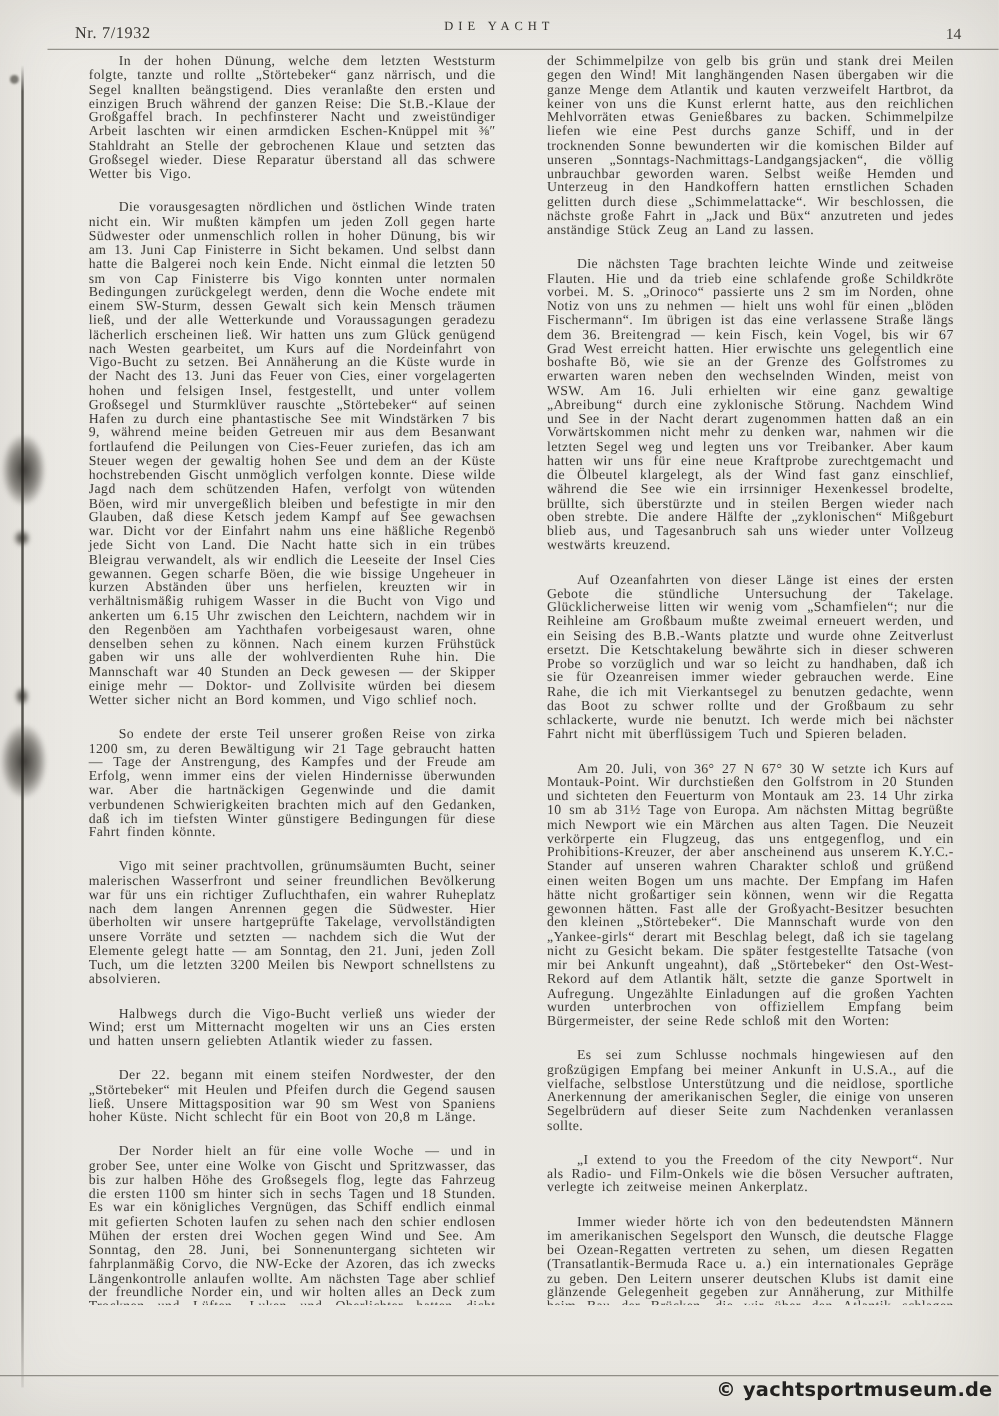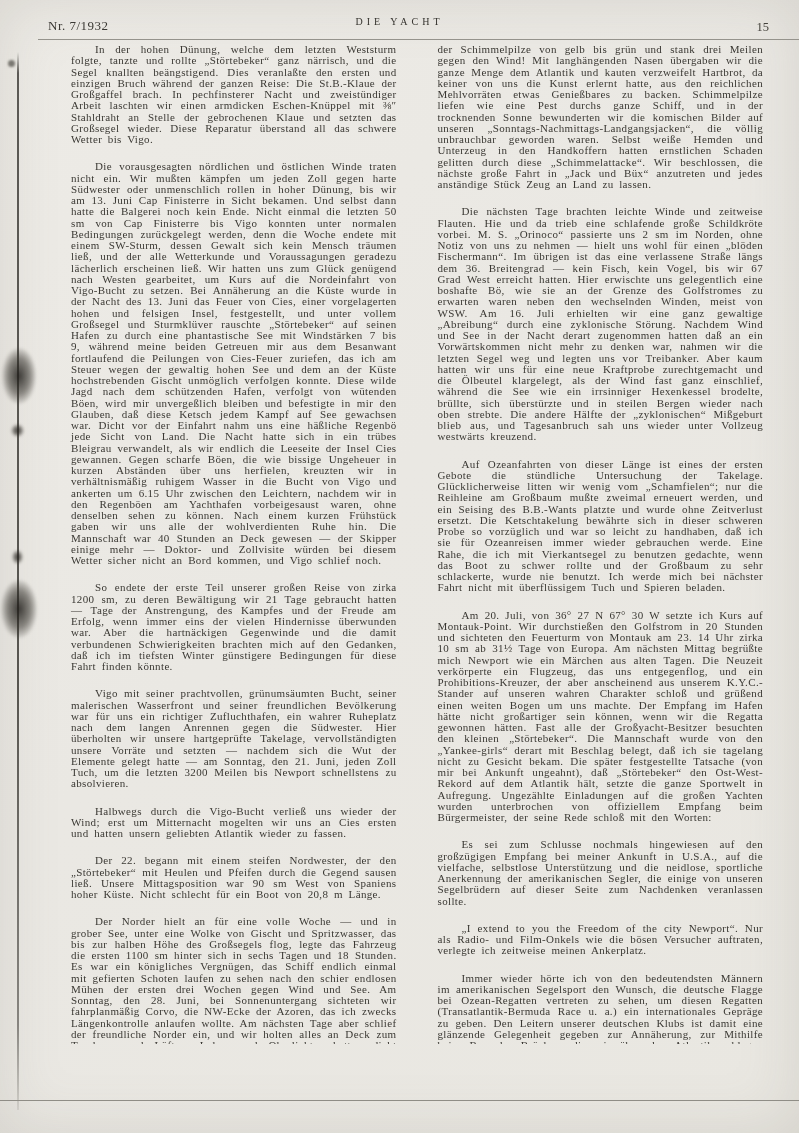--- a/index.html
+++ b/index.html
@@ -14,21 +14,21 @@
     width: 799px; height: 1133px;
     background: linear-gradient(135deg, #edebe6 0%, #eae8e3 45%, #e9e7e1 100%);
     box-shadow: inset 0 0 60px rgba(120,115,105,.18);
     color: #35332f;
   }
   
   .header {
     position: absolute; top: 14px; left: 0; width: 100%; height: 26px;
   }
   .issue-no {
-    position: absolute; left: 48px; top: 4px;
+    position: absolute; left: 60px; top: 4px;
     font-size: 13px; letter-spacing: .5px; color: #3a3833; text-align: center;
   }
   .masthead {
     position: absolute; left: 0; right: 0; top: 2px; text-align: center;
     font-size: 10px; letter-spacing: 4px; color: #34322d;
   }
   .page-no {
     position: absolute; right: 30px; top: 6px;
     font-size: 12.5px; color: #44423c;
   }
@@ -89,21 +89,21 @@
   <div class="binding-line"></div>
   <div class="speck"></div>
   <div class="blot blot-a"></div>
   <div class="blot blot-b"></div>
   <div class="blot blot-c"></div>
   <div class="blot blot-d"></div>
 
   <div class="header">
     <span class="issue-no">Nr. 7/1932</span>
     <span class="masthead">DIE YACHT</span>
-    <span class="page-no">15</span>
+    <span class="page-no">14</span>
   </div>
   <div class="header-rule"></div>
 
   <div class="columns">
     <div class="col" id="left-col">
         <p class="para">In der hohen Dünung, welche dem letzten Weststurm folgte, tanzte und rollte „Störtebeker“ ganz närrisch, und die Segel knallten beängstigend. Dies veranlaßte den ersten und einzigen Bruch während der ganzen Reise: Die St.B.-Klaue der Großgaffel brach. In pechfinsterer Nacht und zweistündiger Arbeit laschten wir einen armdicken Eschen-Knüppel mit ⅜″ Stahldraht an Stelle der gebrochenen Klaue und setzten das Großsegel wieder. Diese Reparatur überstand all das schwere Wetter bis Vigo.</p>
         <p class="para">Die vorausgesagten nördlichen und östlichen Winde traten nicht ein. Wir mußten kämpfen um jeden Zoll gegen harte Südwester oder unmenschlich rollen in hoher Dünung, bis wir am 13. Juni Cap Finisterre in Sicht bekamen. Und selbst dann hatte die Balgerei noch kein Ende. Nicht einmal die letzten 50 sm von Cap Finisterre bis Vigo konnten unter normalen Bedingungen zurückgelegt werden, denn die Woche endete mit einem SW-Sturm, dessen Gewalt sich kein Mensch träumen ließ, und der alle Wetterkunde und Voraussagungen geradezu lächerlich erscheinen ließ. Wir hatten uns zum Glück genügend nach Westen gearbeitet, um Kurs auf die Nordeinfahrt von Vigo-Bucht zu setzen. Bei Annäherung an die Küste wurde in der Nacht des 13. Juni das Feuer von Cies, einer vorgelagerten hohen und felsigen Insel, festgestellt, und unter vollem Großsegel und Sturmklüver rauschte „Störtebeker“ auf seinen Hafen zu durch eine phantastische See mit Windstärken 7 bis 9, während meine beiden Getreuen mir aus dem Besanwant fortlaufend die Peilungen von Cies-Feuer zuriefen, das ich am Steuer wegen der gewaltig hohen See und dem an der Küste hochstrebenden Gischt unmöglich verfolgen konnte. Diese wilde Jagd nach dem schützenden Hafen, verfolgt von wütenden Böen, wird mir unvergeßlich bleiben und befestigte in mir den Glauben, daß diese Ketsch jedem Kampf auf See gewachsen war. Dicht vor der Einfahrt nahm uns eine häßliche Regenbö jede Sicht von Land. Die Nacht hatte sich in ein trübes Bleigrau verwandelt, als wir endlich die Leeseite der Insel Cies gewannen. Gegen scharfe Böen, die wie bissige Ungeheuer in kurzen Abständen über uns herfielen, kreuzten wir in verhältnismäßig ruhigem Wasser in die Bucht von Vigo und ankerten um 6.15 Uhr zwischen den Leichtern, nachdem wir in den Regenböen am Yachthafen vorbeigesaust waren, ohne denselben sehen zu können. Nach einem kurzen Frühstück gaben wir uns alle der wohlverdienten Ruhe hin. Die Mannschaft war 40 Stunden an Deck gewesen — der Skipper einige mehr — Doktor- und Zollvisite würden bei diesem Wetter sicher nicht an Bord kommen, und Vigo schlief noch.</p>
         <p class="para">So endete der erste Teil unserer großen Reise von zirka 1200 sm, zu deren Bewältigung wir 21 Tage gebraucht hatten — Tage der Anstrengung, des Kampfes und der Freude am Erfolg, wenn immer eins der vielen Hindernisse überwunden war. Aber die hartnäckigen Gegenwinde und die damit verbundenen Schwierigkeiten brachten mich auf den Gedanken, daß ich im tiefsten Winter günstigere Bedingungen für diese Fahrt finden könnte.</p>
         <p class="para">Vigo mit seiner prachtvollen, grünumsäumten Bucht, seiner malerischen Wasserfront und seiner freundlichen Bevölkerung war für uns ein richtiger Zufluchthafen, ein wahrer Ruheplatz nach dem langen Anrennen gegen die Südwester. Hier überholten wir unsere hartgeprüfte Takelage, vervollständigten unsere Vorräte und setzten — nachdem sich die Wut der Elemente gelegt hatte — am Sonntag, den 21. Juni, jeden Zoll Tuch, um die letzten 3200 Meilen bis Newport schnellstens zu absolvieren.</p>
         <p class="para">Halbwegs durch die Vigo-Bucht verließ uns wieder der Wind; erst um Mitternacht mogelten wir uns an Cies ersten und hatten unsern geliebten Atlantik wieder zu fassen.</p>
@@ -115,14 +115,15 @@
         <p class="para">Die nächsten Tage brachten leichte Winde und zeitweise Flauten. Hie und da trieb eine schlafende große Schildkröte vorbei. M. S. „Orinoco“ passierte uns 2 sm im Norden, ohne Notiz von uns zu nehmen — hielt uns wohl für einen „blöden Fischermann“. Im übrigen ist das eine verlassene Straße längs dem 36. Breitengrad — kein Fisch, kein Vogel, bis wir 67 Grad West erreicht hatten. Hier erwischte uns gelegentlich eine boshafte Bö, wie sie an der Grenze des Golfstromes zu erwarten waren neben den wechselnden Winden, meist von WSW. Am 16. Juli erhielten wir eine ganz gewaltige „Abreibung“ durch eine zyklonische Störung. Nachdem Wind und See in der Nacht derart zugenommen hatten daß an ein Vorwärtskommen nicht mehr zu denken war, nahmen wir die letzten Segel weg und legten uns vor Treibanker. Aber kaum hatten wir uns für eine neue Kraftprobe zurechtgemacht und die Ölbeutel klargelegt, als der Wind fast ganz einschlief, während die See wie ein irrsinniger Hexenkessel brodelte, brüllte, sich überstürzte und in steilen Bergen wieder nach oben strebte. Die andere Hälfte der „zyklonischen“ Mißgeburt blieb aus, und Tagesanbruch sah uns wieder unter Vollzeug westwärts kreuzend.</p>
         <p class="para">Auf Ozeanfahrten von dieser Länge ist eines der ersten Gebote die stündliche Untersuchung der Takelage. Glücklicherweise litten wir wenig vom „Schamfielen“; nur die Reihleine am Großbaum mußte zweimal erneuert werden, und ein Seising des B.B.-Wants platzte und wurde ohne Zeitverlust ersetzt. Die Ketschtakelung bewährte sich in dieser schweren Probe so vorzüglich und war so leicht zu handhaben, daß ich sie für Ozeanreisen immer wieder gebrauchen werde. Eine Rahe, die ich mit Vierkantsegel zu benutzen gedachte, wenn das Boot zu schwer rollte und der Großbaum zu sehr schlackerte, wurde nie benutzt. Ich werde mich bei nächster Fahrt nicht mit überflüssigem Tuch und Spieren beladen.</p>
         <p class="para">Am 20. Juli, von 36° 27 N 67° 30 W setzte ich Kurs auf Montauk-Point. Wir durchstießen den Golfstrom in 20 Stunden und sichteten den Feuerturm von Montauk am 23. 14 Uhr zirka 10 sm ab 31½ Tage von Europa. Am nächsten Mittag begrüßte mich Newport wie ein Märchen aus alten Tagen. Die Neuzeit verkörperte ein Flugzeug, das uns entgegenflog, und ein Prohibitions-Kreuzer, der aber anscheinend aus unserem K.Y.C.-Stander auf unseren wahren Charakter schloß und grüßend einen weiten Bogen um uns machte. Der Empfang im Hafen hätte nicht großartiger sein können, wenn wir die Regatta gewonnen hätten. Fast alle der Großyacht-Besitzer besuchten den kleinen „Störtebeker“. Die Mannschaft wurde von den „Yankee-girls“ derart mit Beschlag belegt, daß ich sie tagelang nicht zu Gesicht bekam. Die später festgestellte Tatsache (von mir bei Ankunft ungeahnt), daß „Störtebeker“ den Ost-West-Rekord auf dem Atlantik hält, setzte die ganze Sportwelt in Aufregung. Ungezählte Einladungen auf die großen Yachten wurden unterbrochen von offiziellem Empfang beim Bürgermeister, der seine Rede schloß mit den Worten:</p>
         <p class="para tight">Es sei zum Schlusse nochmals hingewiesen auf den großzügigen Empfang bei meiner Ankunft in U.S.A., auf die vielfache, selbstlose Unterstützung und die neidlose, sportliche Anerkennung der amerikanischen Segler, die einige von unseren Segelbrüdern auf dieser Seite zum Nachdenken veranlassen sollte.</p>
         <p class="para">„I extend to you the Freedom of the city Newport“. Nur als Radio- und Film-Onkels wie die bösen Versucher auftraten, verlegte ich zeitweise meinen Ankerplatz.</p>
         <p class="para">Immer wieder hörte ich von den bedeutendsten Männern im amerikanischen Segelsport den Wunsch, die deutsche Flagge bei Ozean-Regatten vertreten zu sehen, um diesen Regatten (Transatlantik-Bermuda Race u. a.) ein internationales Gepräge zu geben. Den Leitern unserer deutschen Klubs ist damit eine glänzende Gelegenheit gegeben zur Annäherung, zur Mithilfe beim Bau der Brücken, die wir über den Atlantik schlagen sollten zum Besten von allem Deutschtum — und ich bin gern bereit, die während meiner großen Fahrt gemachten Erfahrungen und drüben gewonnenen Beziehungen in den Dienst dieser vaterländischen Sache zu stellen.</p>
       </div>
   </div>
 
   <div class="footer-rule"></div>
+  <div class="watermark">© yachtsportmuseum.de</div>
 
 </div>
 
 </body></html>

